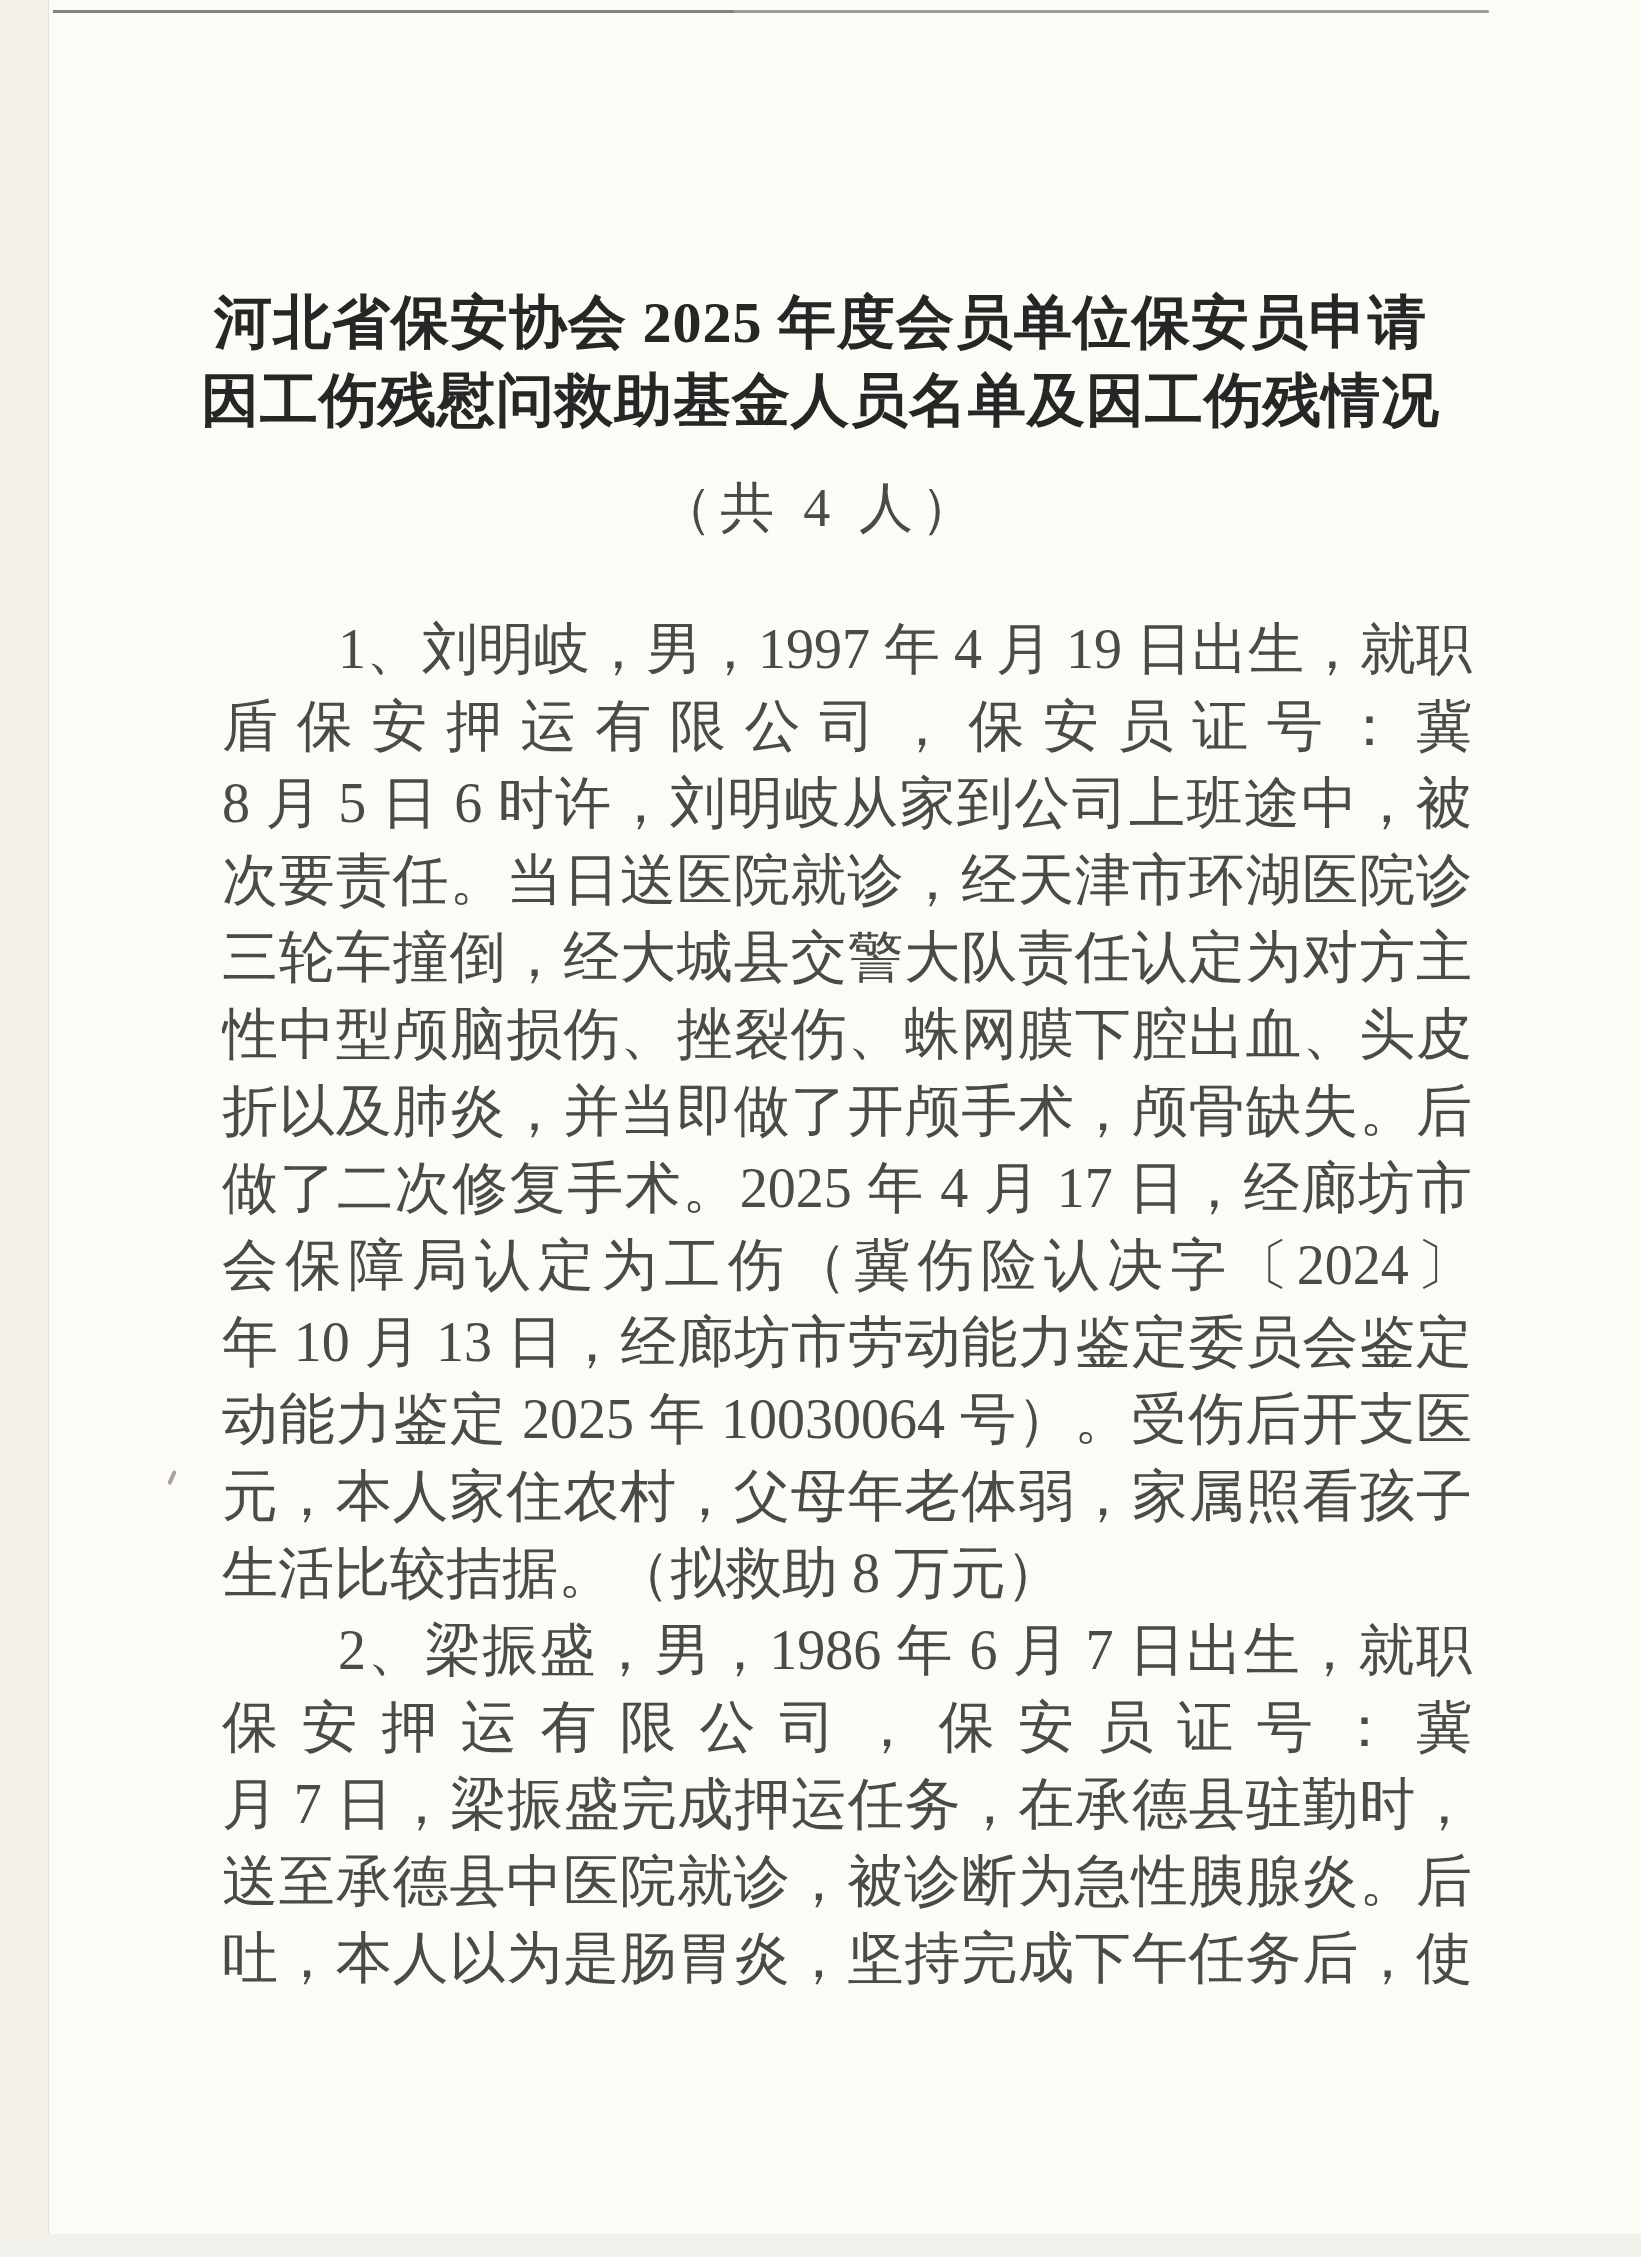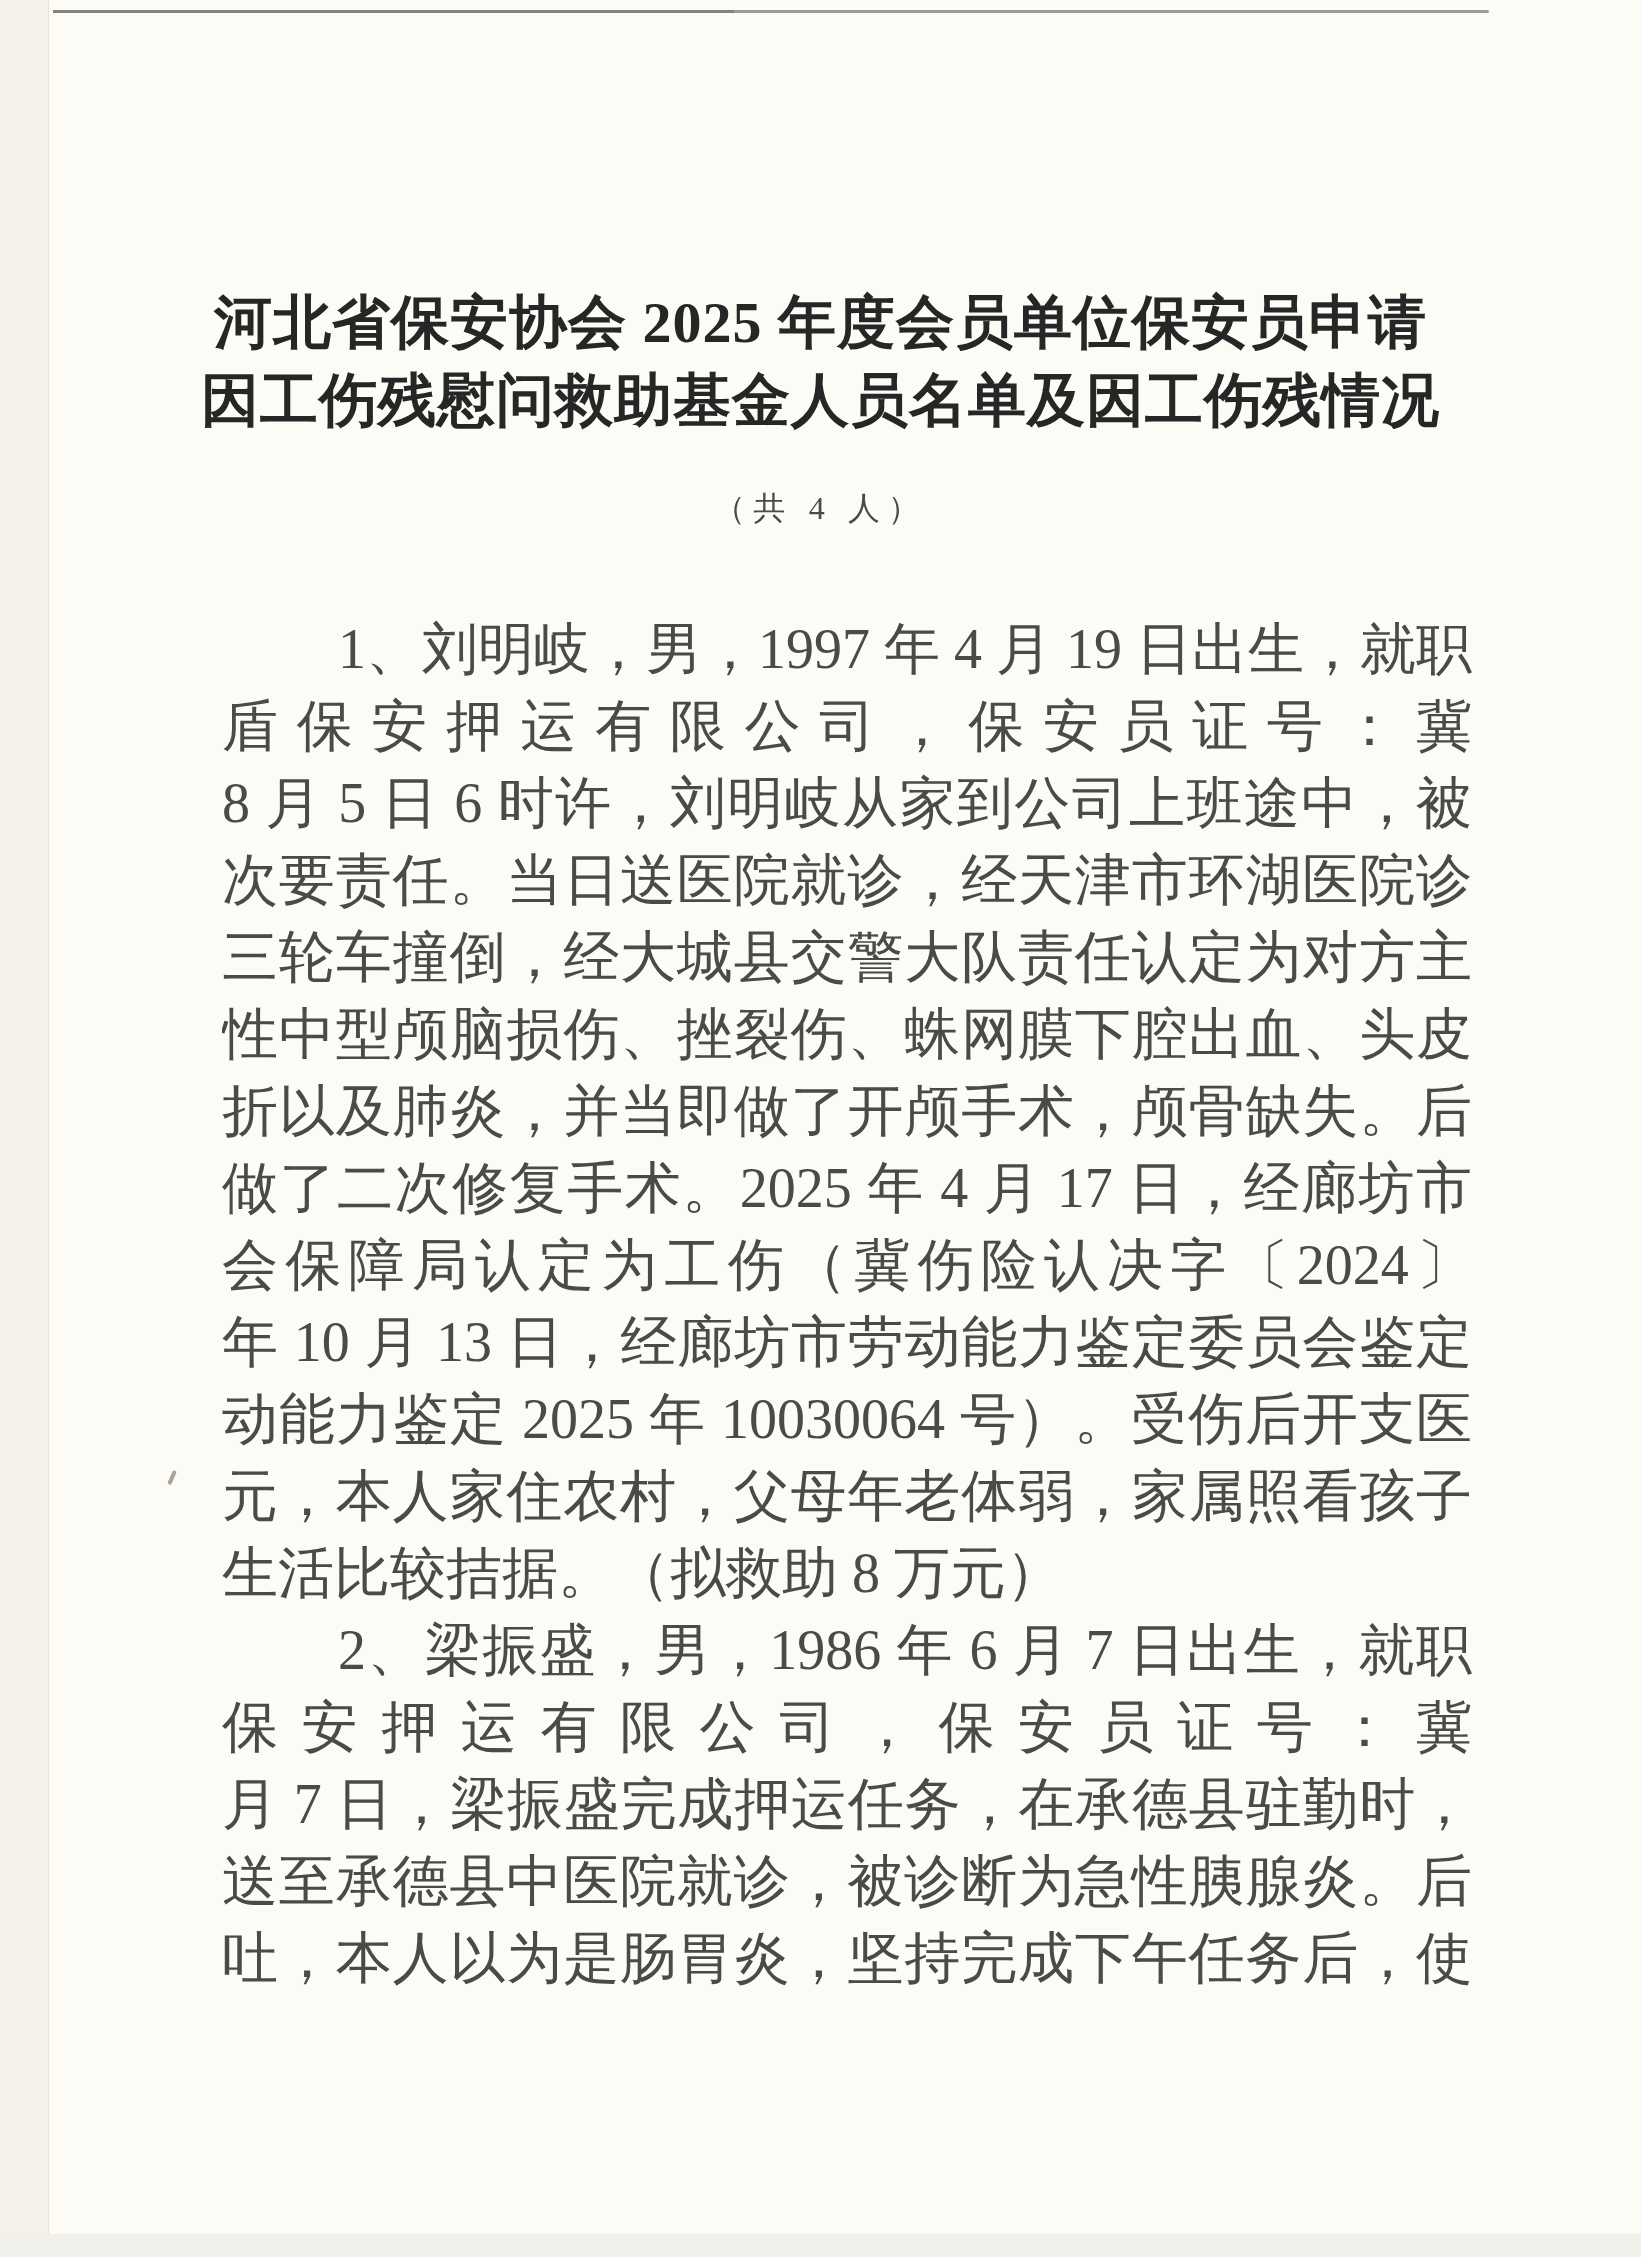--- a/index.html
+++ b/index.html
@@ -60,21 +60,21 @@
     line-height: 78px;
     font-weight: bold;
     color: var(--title-ink, #262626);
     letter-spacing: 1px;
   }
   .title-line { display: block; }
   .subtitle {
     position: absolute;
     left: 164px; right: 164px; top: 479px;
     text-align: center;
-    font-size: 32px;
+    font-size: 54px;
     line-height: 58px;
     color: var(--ink, #4a4a48);
     letter-spacing: 7.7px;
   }
   .body-block {
     position: absolute;
     left: 222px; right: 169px; top: 611px;
     color: var(--ink, #4a4a48);
     font-size: 56px;
     font-weight: 400;

